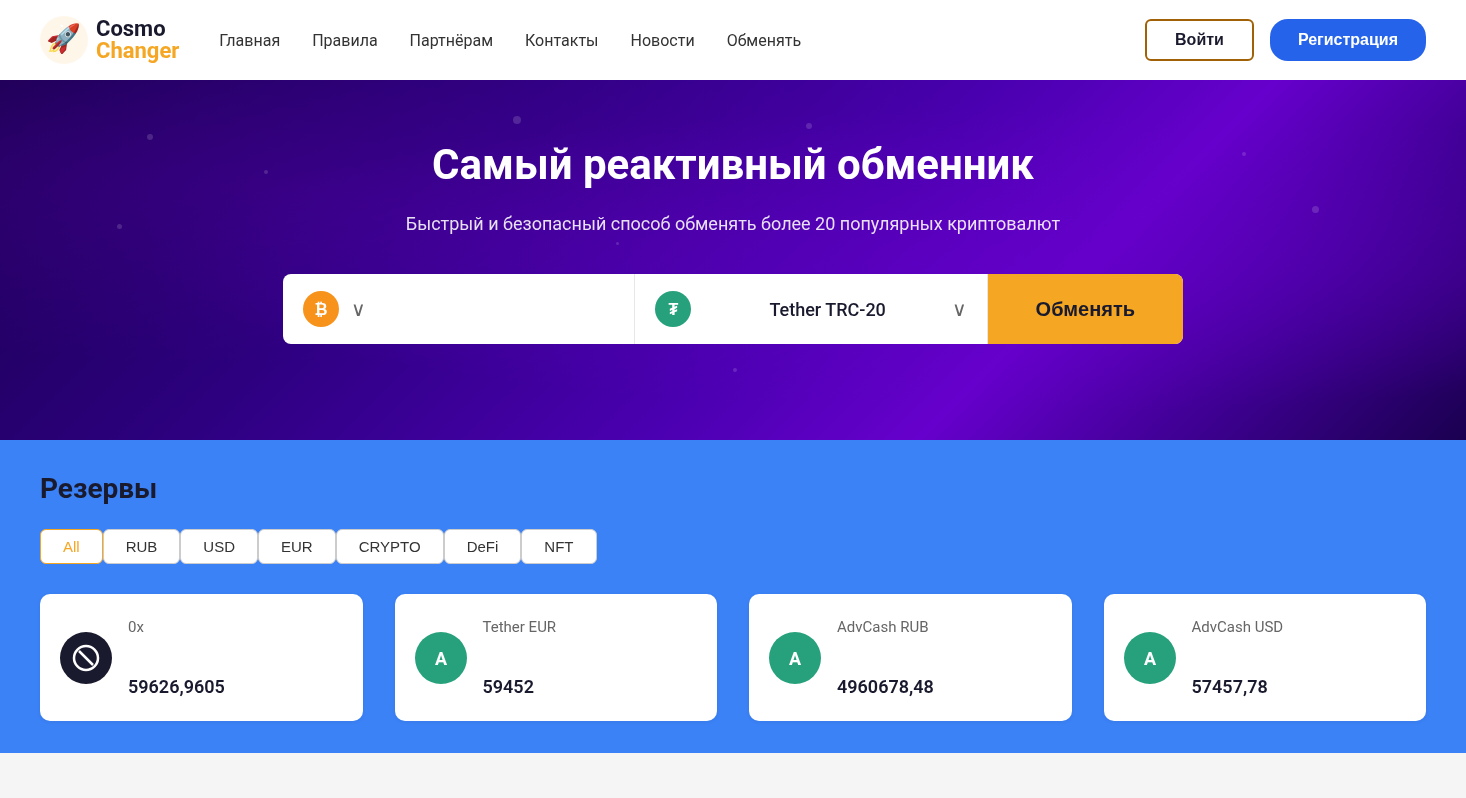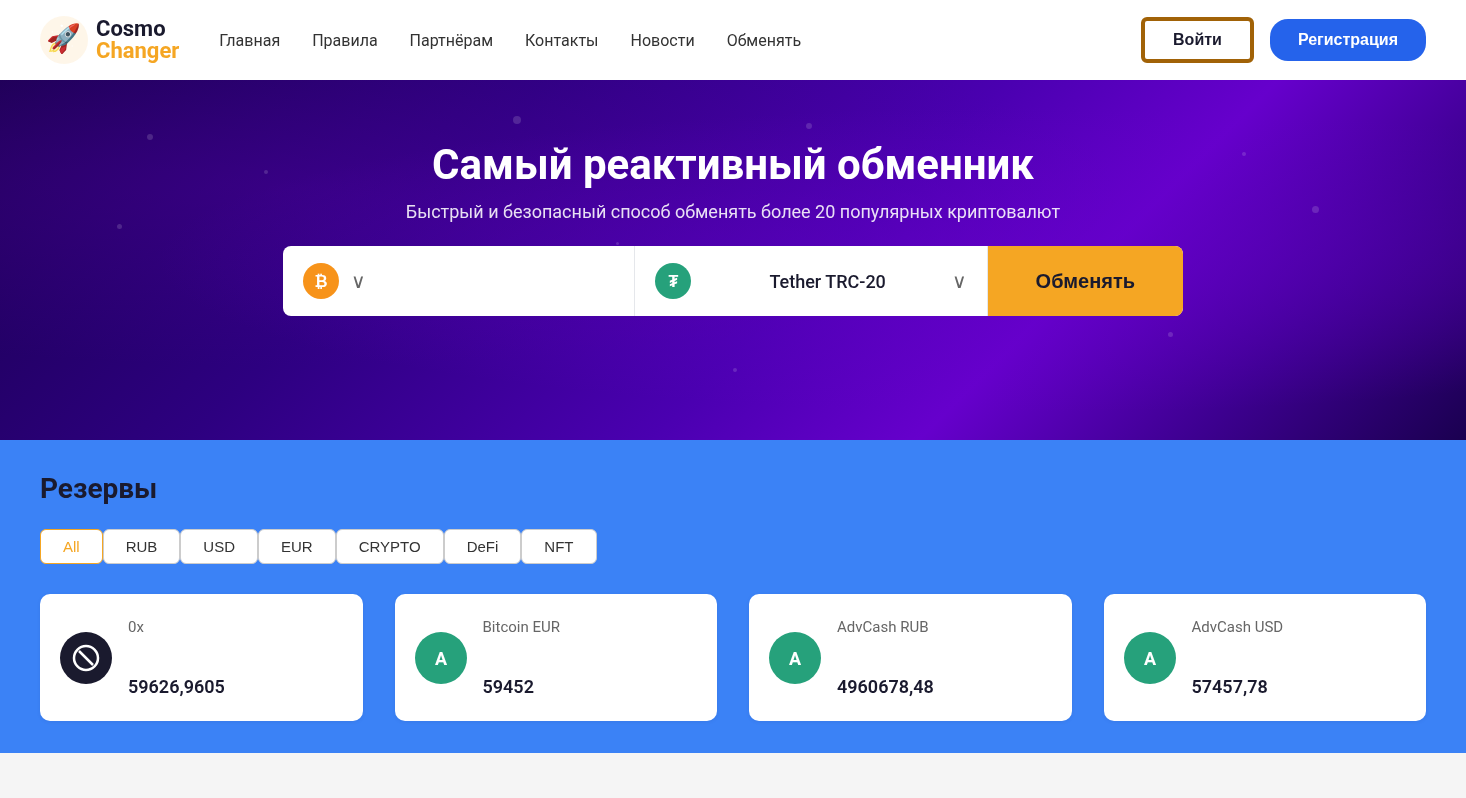--- a/index.html
+++ b/index.html
@@ -38,21 +38,21 @@
       color: #333;
       text-decoration: none;
       cursor: pointer;
     }
     .header-actions {
       display: flex;
       align-items: center;
       gap: 16px;
     }
     .btn-login {
-      border: 4px solid #a16207;
+      border: 2px solid #a16207;
       background: transparent;
       color: #1a1a2e;
       padding: 10px 28px;
       font-size: 16px;
       font-weight: 600;
       border-radius: 6px;
       cursor: pointer;
     }
     .btn-register {
       background: #2563eb;
@@ -80,28 +80,28 @@
       position: absolute;
       top: 0; left: 0; right: 0; bottom: 0;
       background: radial-gradient(ellipse at 70% 50%, rgba(100,0,200,0.5) 0%, transparent 60%),
                   radial-gradient(ellipse at 20% 30%, rgba(80,0,160,0.4) 0%, transparent 50%);
       pointer-events: none;
     }
     .hero-title {
       color: #fff;
       font-size: 42px;
       font-weight: 700;
-      margin-bottom: 12px;
+      margin-bottom: 24px;
       position: relative;
       z-index: 1;
     }
     .hero-subtitle {
       color: rgba(255,255,255,0.88);
       font-size: 18px;
-      margin-bottom: 24px;
+      margin-bottom: 40px;
       position: relative;
       z-index: 1;
     }
     .exchange-bar {
       display: flex;
       align-items: center;
       max-width: 900px;
       margin: 0 auto;
       background: #fff;
       border-radius: 8px;
@@ -332,21 +332,21 @@
       </div>
     </div>
 
     <div class="reserve-card">
       <div class="reserve-coin-icon advcash">
         <svg width="28" height="28" viewBox="0 0 28 28">
           <text x="14" y="21" text-anchor="middle" font-size="18" font-weight="700" fill="#fff">A</text>
         </svg>
       </div>
       <div class="reserve-info">
-        <div class="reserve-name">Bitcoin EUR</div>
+        <div class="reserve-name">Tether EUR</div>
         <div class="reserve-amount">59452</div>
       </div>
     </div>
 
     <div class="reserve-card">
       <div class="reserve-coin-icon advcash">
         <svg width="28" height="28" viewBox="0 0 28 28">
           <text x="14" y="21" text-anchor="middle" font-size="18" font-weight="700" fill="#fff">A</text>
         </svg>
       </div>

